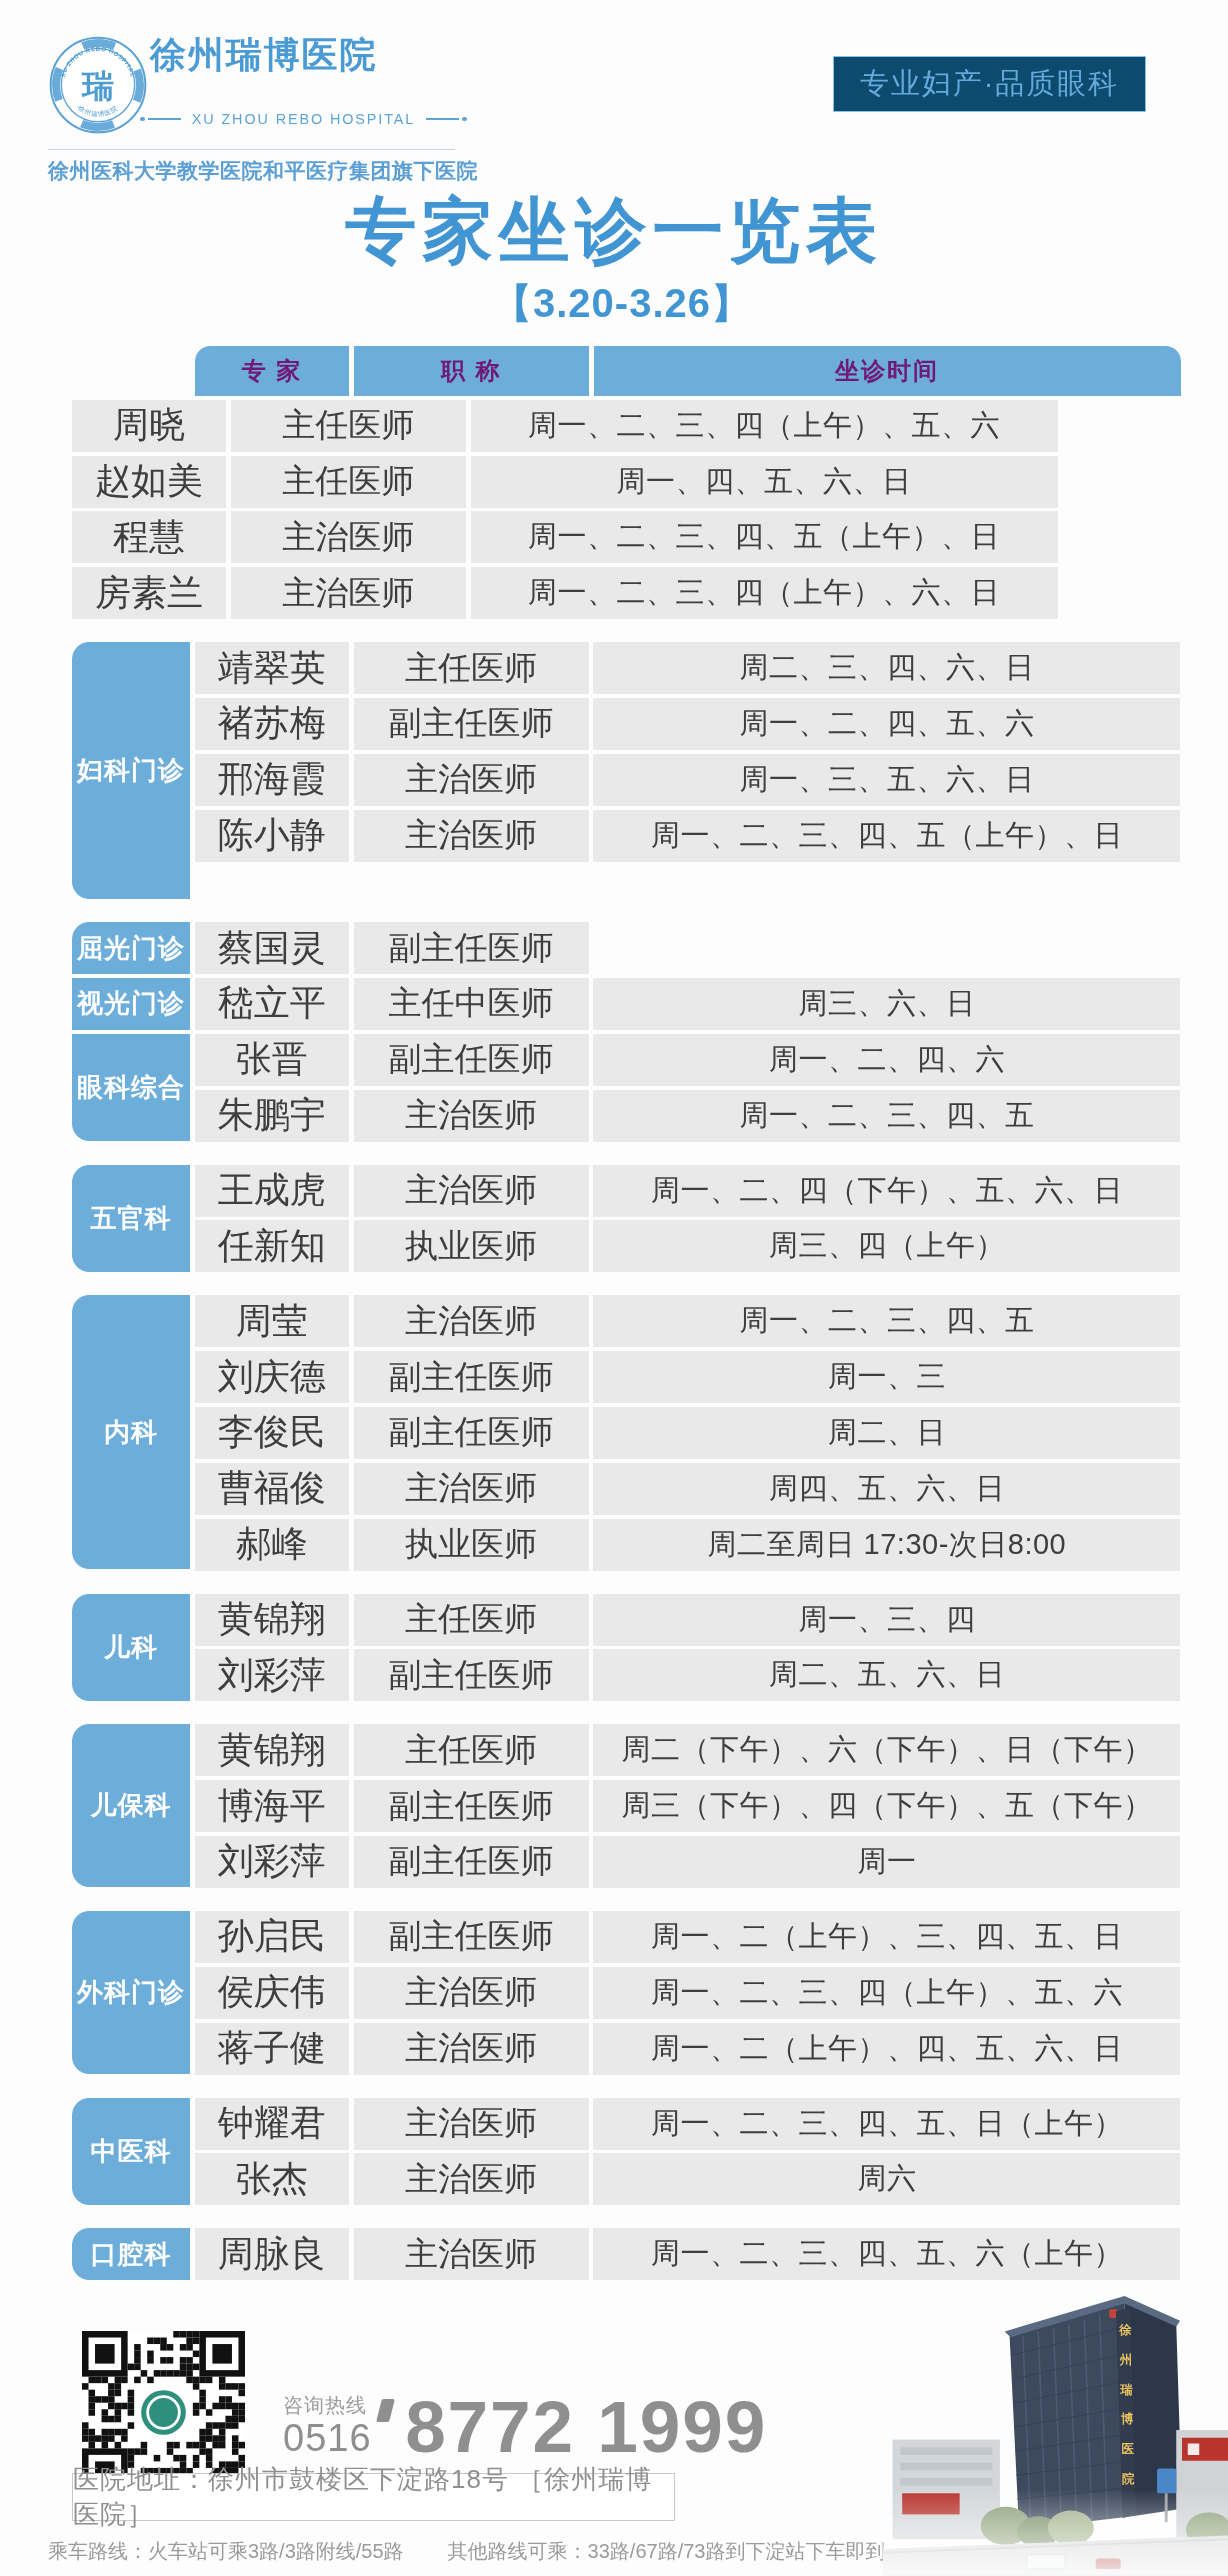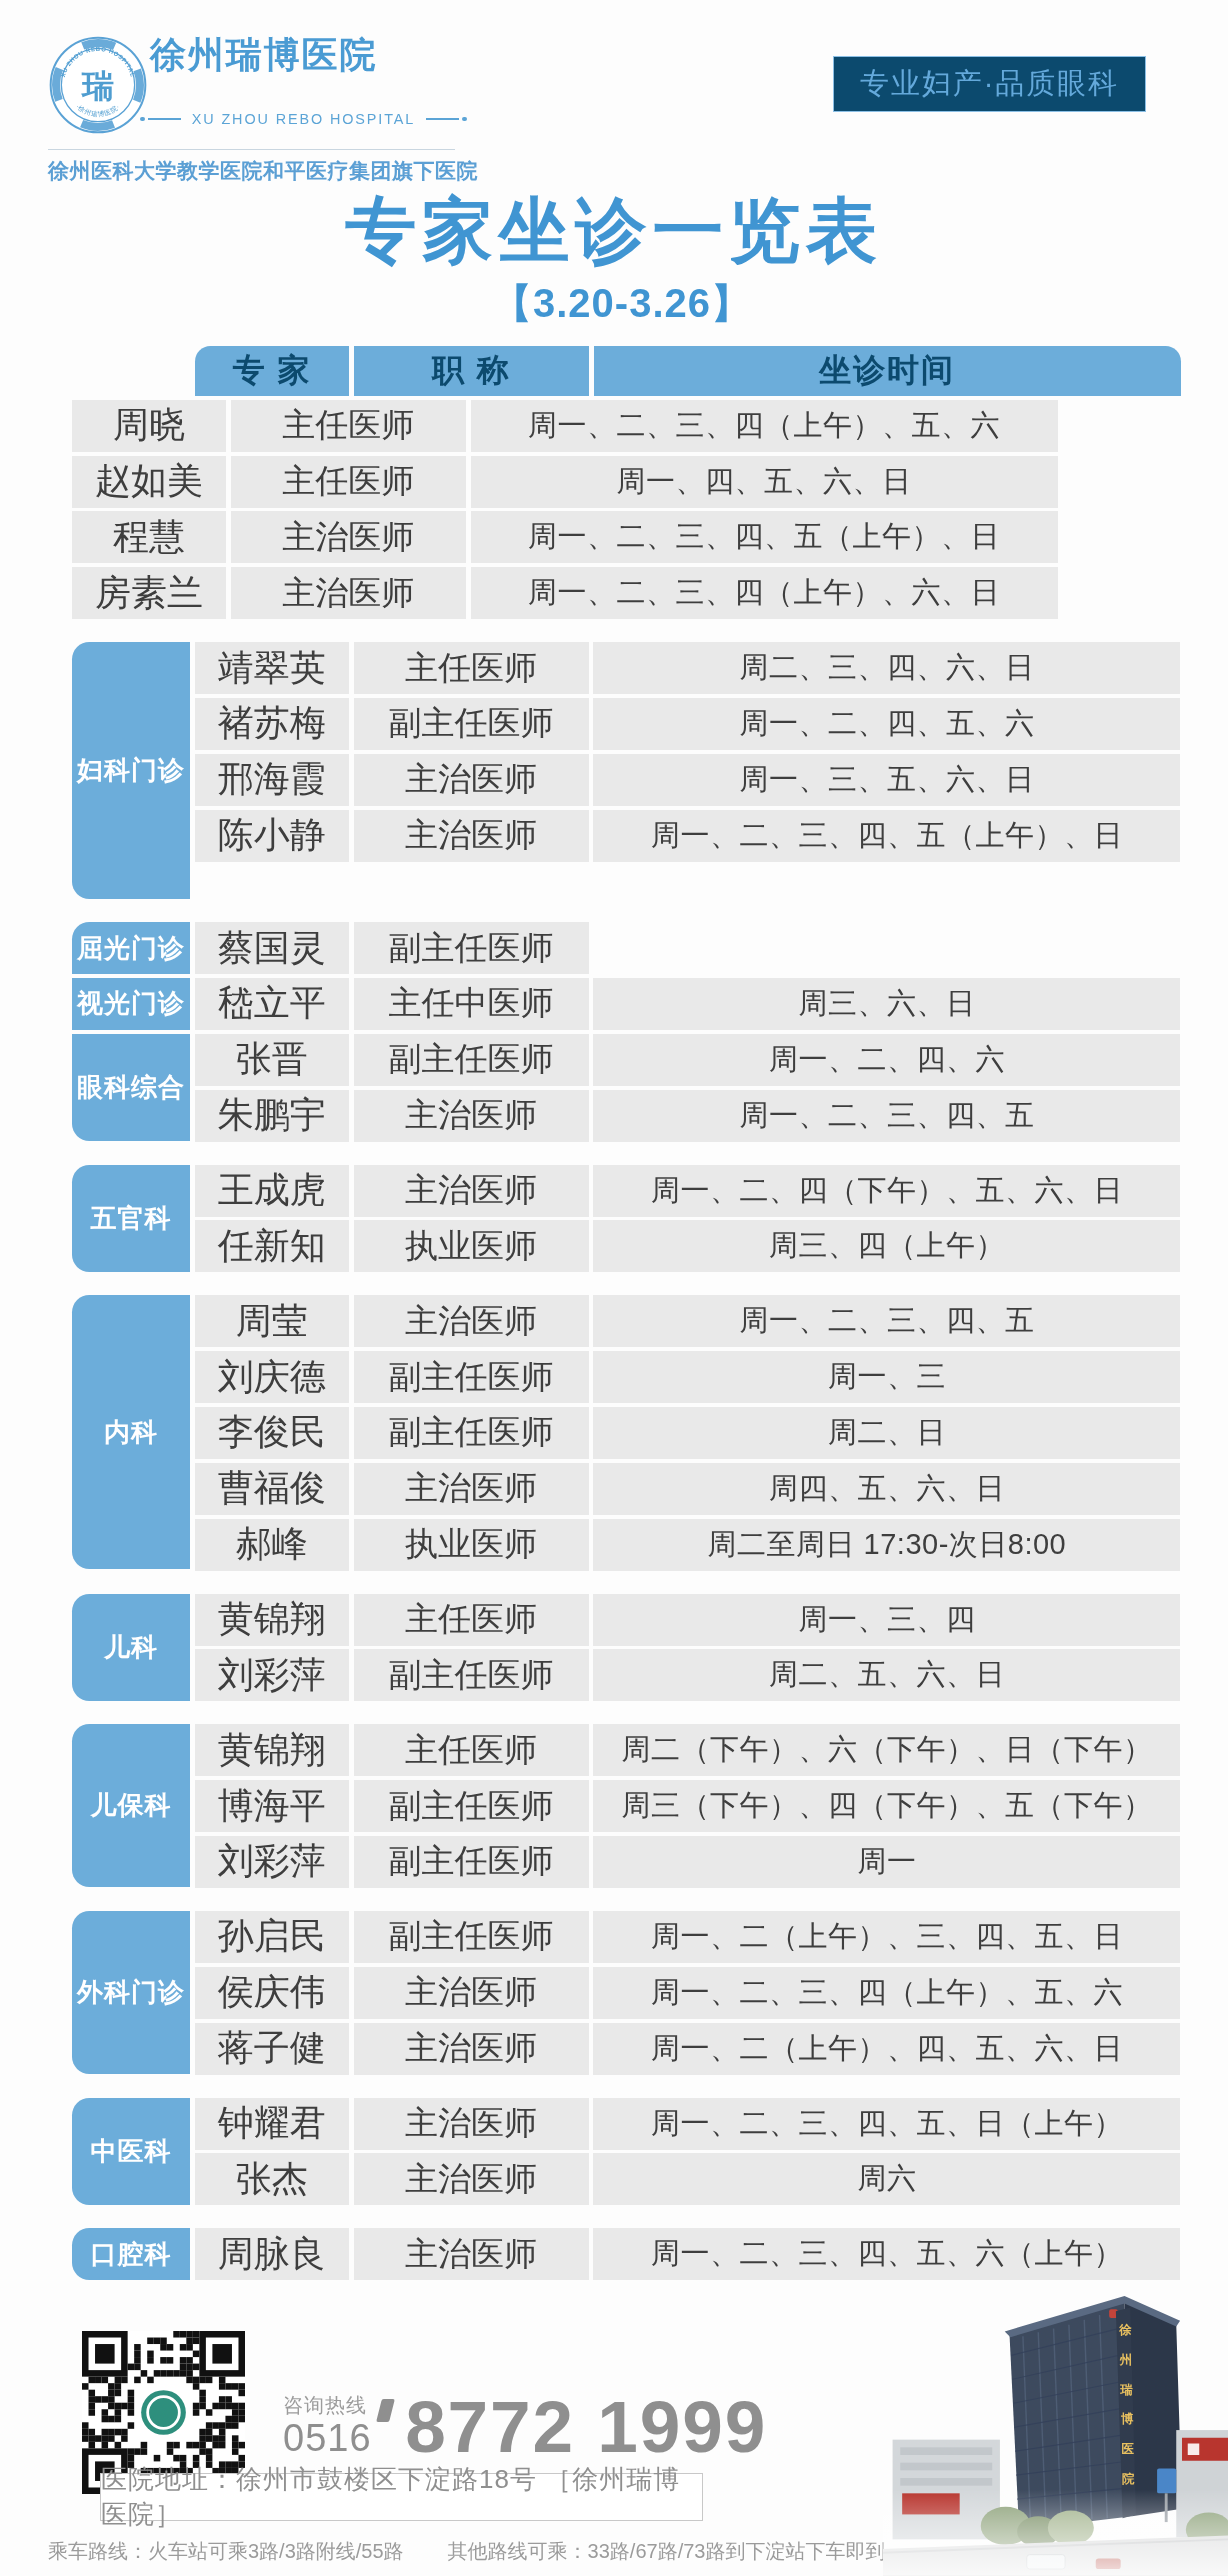--- a/index.html
+++ b/index.html
@@ -23,21 +23,21 @@
                letter-spacing:1.9px;background:#0c4a6e;}
   
   .main-title{position:absolute;left:0;top:184px;width:1228px;text-align:center;font-size:71px;
               font-weight:bold;color:#4095d2;letter-spacing:5.8px;}
   .date-range{position:absolute;left:8px;top:276px;width:1228px;text-align:center;font-size:40px;
               color:#4095d2;font-weight:bold;letter-spacing:1px;}
   
   .sched{position:absolute;left:72px;top:346px;width:1108px;}
   .thead{margin-left:123px;display:grid;grid-template-columns:154px 235px 587px;column-gap:4.8px;
          height:50px;margin-bottom:3.8px;}
-  .thead .hcell{background:#6cadda;color:#0c4a6e;font-size:32px;font-weight:bold;display:flex;
+  .thead .hcell{background:#6cadda;color:#701a75;font-size:24px;font-weight:bold;display:flex;
                 align-items:center;justify-content:center;letter-spacing:1.9px;}
   .thead .hcell:first-child{border-radius:15.4px 0 0 0;}
   .thead .hcell:last-child{border-radius:0 15.4px 0 0;}
   .section{display:flex;column-gap:4.8px;margin-bottom:23px;}
   .labels{width:118px;display:flex;flex-direction:column;row-gap:3.8px;flex:none;}
   .dept{background:#6cadda;color:#fff;font-weight:bold;font-size:26px;display:flex;align-items:center;
         justify-content:center;letter-spacing:1px;white-space:nowrap;}
   .dept.single{border-radius:17.3px 0 0 17.3px;}
   .dept.first{border-radius:17.3px 0 0 0;}
   .dept.last{border-radius:0 0 0 17.3px;}
@@ -52,21 +52,21 @@
   .qr{position:absolute;left:82px;top:2331px;width:163px;height:163px;}
   .hotline{position:absolute;left:283px;top:2395px;display:flex;align-items:flex-end;color:#8f8f8f;}
   .hl-left{display:flex;flex-direction:column;align-items:flex-start;line-height:1;}
   .hl-label{font-size:20px;color:#9c9c9c;letter-spacing:1px;margin-bottom:3.8px;}
   .hl-code{font-size:38px;letter-spacing:1px;}
   .hl-quote{width:12.5px;height:23px;background:#8f8f8f;transform:skewX(-14deg);border-radius:1.9px;
             margin:0 13.4px 35px 7.7px;align-self:flex-start;margin-top:3.8px;}
   .hl-number{font-size:73px;font-weight:600;letter-spacing:1.9px;line-height:0.82;}
   .address-box{position:absolute;left:72px;top:2473px;width:601px;height:46px;border:1px solid #c8c8c8;
                display:flex;align-items:center;justify-content:center;font-size:26px;color:#8f8f8f;
-               letter-spacing:1px;background:#fff;margin-left:28px;}
+               letter-spacing:1px;background:#fff;}
   .bus{position:absolute;left:48px;top:2538px;width:677px;display:flex;column-gap:44px;
        font-size:20px;color:#9b9b9b;padding-bottom:12.5px;border-bottom:1px solid #d0d0d0;
        white-space:nowrap;}
   .building{position:absolute;right:0;bottom:0;width:345px;height:288px;}
 </style>
 </head>
 <body>
 
 <div class="page">
 

